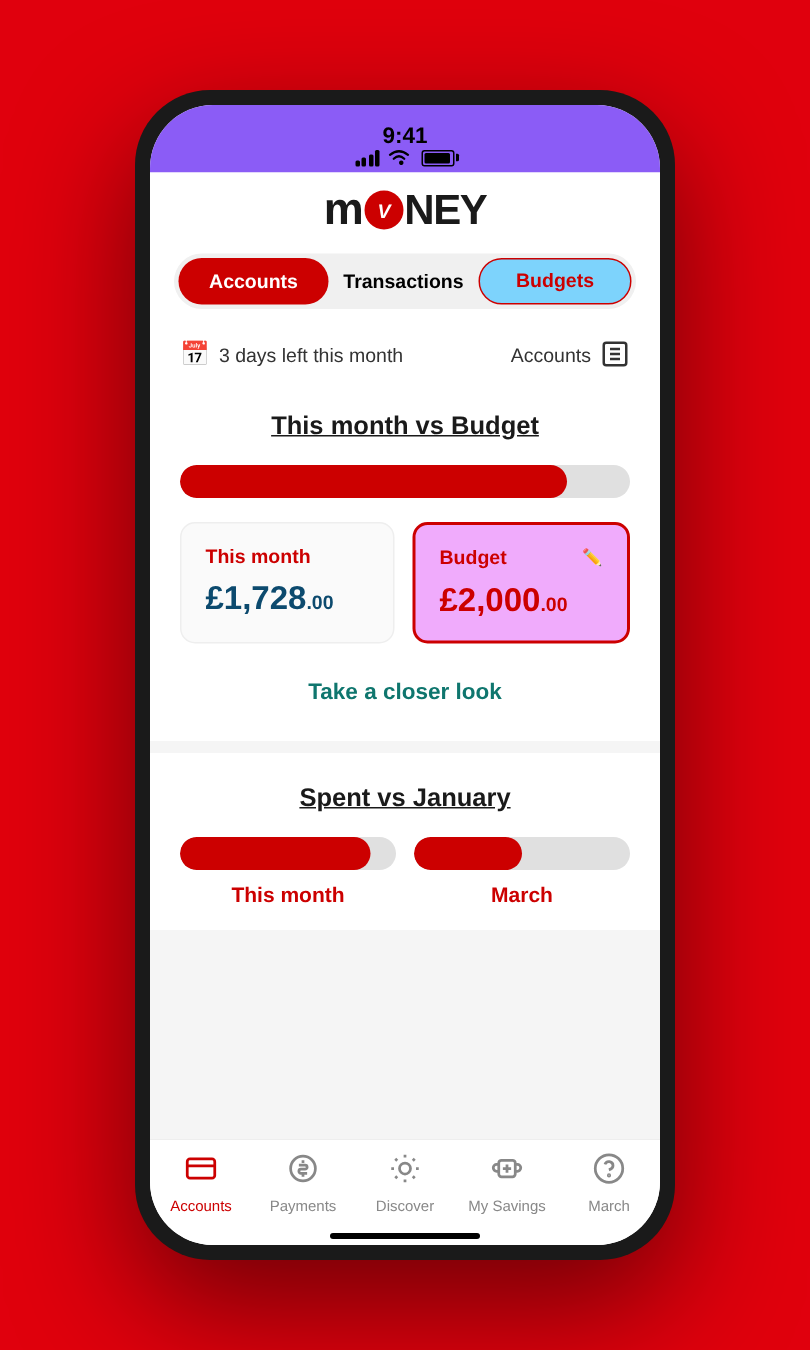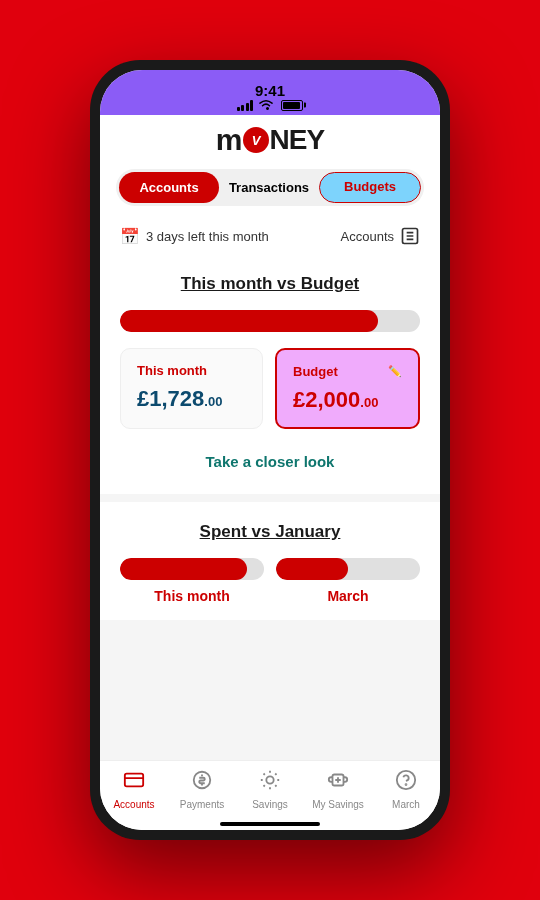--- a/index.html
+++ b/index.html
@@ -532,21 +532,21 @@
             <line x1="12" y1="2" x2="12" y2="4"></line>
             <line x1="12" y1="20" x2="12" y2="22"></line>
             <line x1="2" y1="12" x2="4" y2="12"></line>
             <line x1="20" y1="12" x2="22" y2="12"></line>
             <line x1="4.93" y1="4.93" x2="6.34" y2="6.34"></line>
             <line x1="17.66" y1="17.66" x2="19.07" y2="19.07"></line>
             <line x1="4.93" y1="19.07" x2="6.34" y2="17.66"></line>
             <line x1="17.66" y1="6.34" x2="19.07" y2="4.93"></line>
           </svg>
         </span>
-        <span class="bottom-nav-label">Savings</span>
+        <span class="bottom-nav-label">Discover</span>
       </div>
       <div class="bottom-nav-item">
         <span class="bottom-nav-icon">
           <svg width="22" height="22" viewBox="0 0 24 24" fill="none" stroke="#888" stroke-width="2">
             <path d="M6 9H4.5a2.5 2.5 0 000 5H6"></path>
             <path d="M18 9h1.5a2.5 2.5 0 010 5H18"></path>
             <rect x="6" y="6" width="12" height="12" rx="2"></rect>
             <path d="M9 12h6"></path>
             <path d="M12 9v6"></path>
           </svg>

